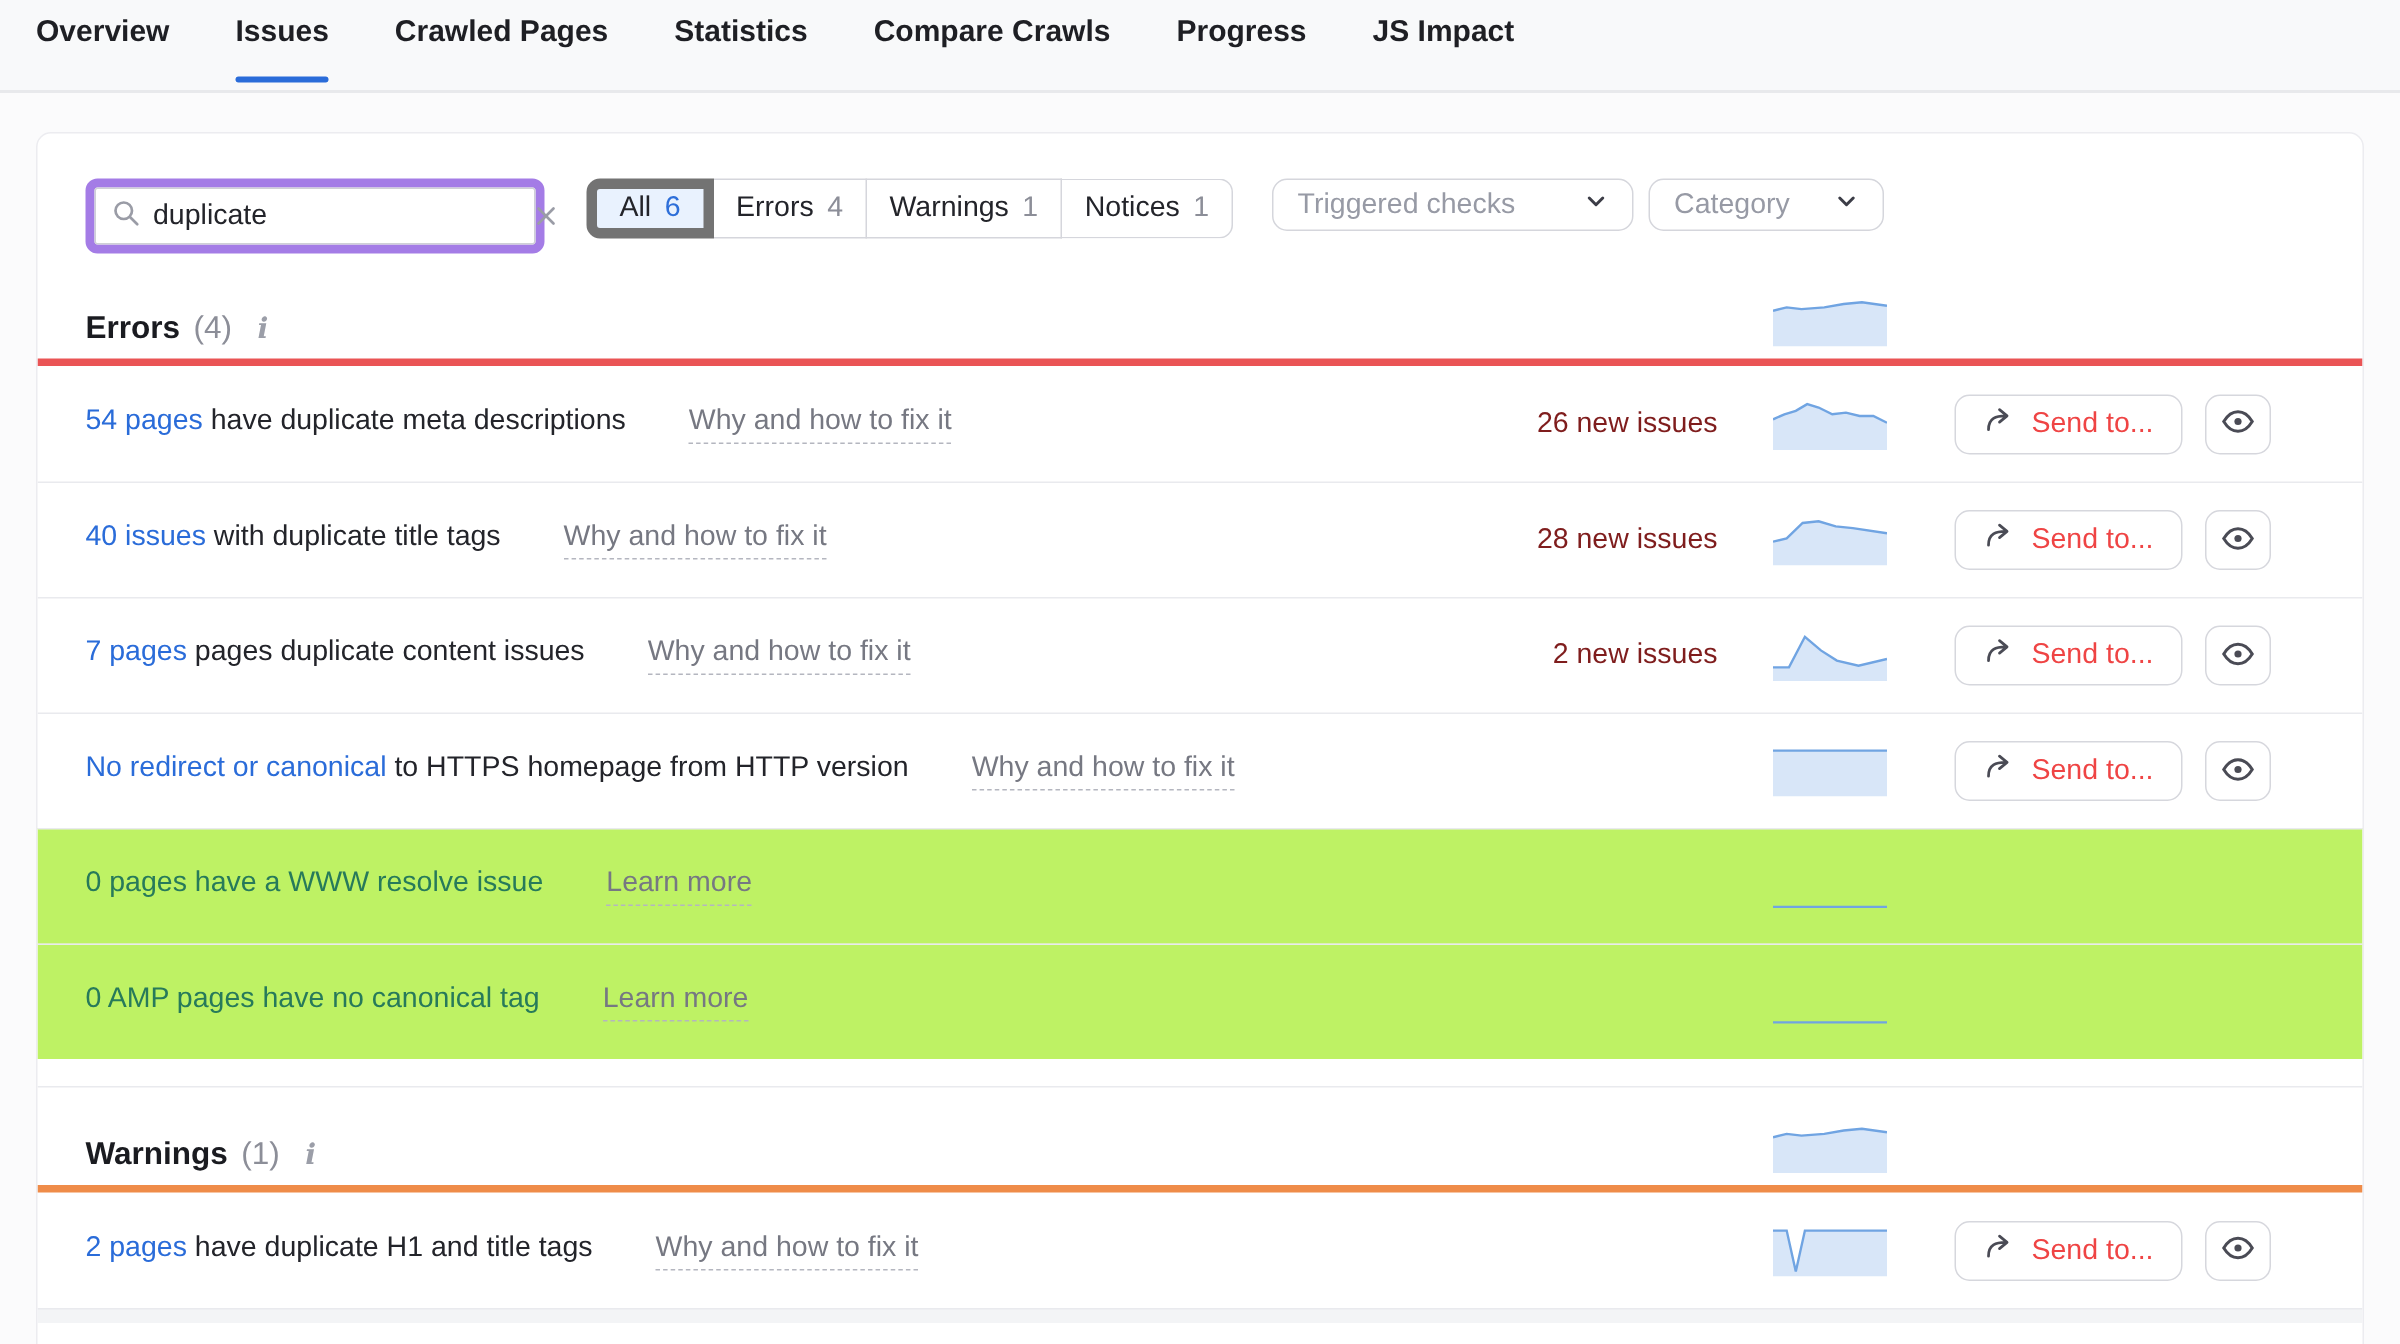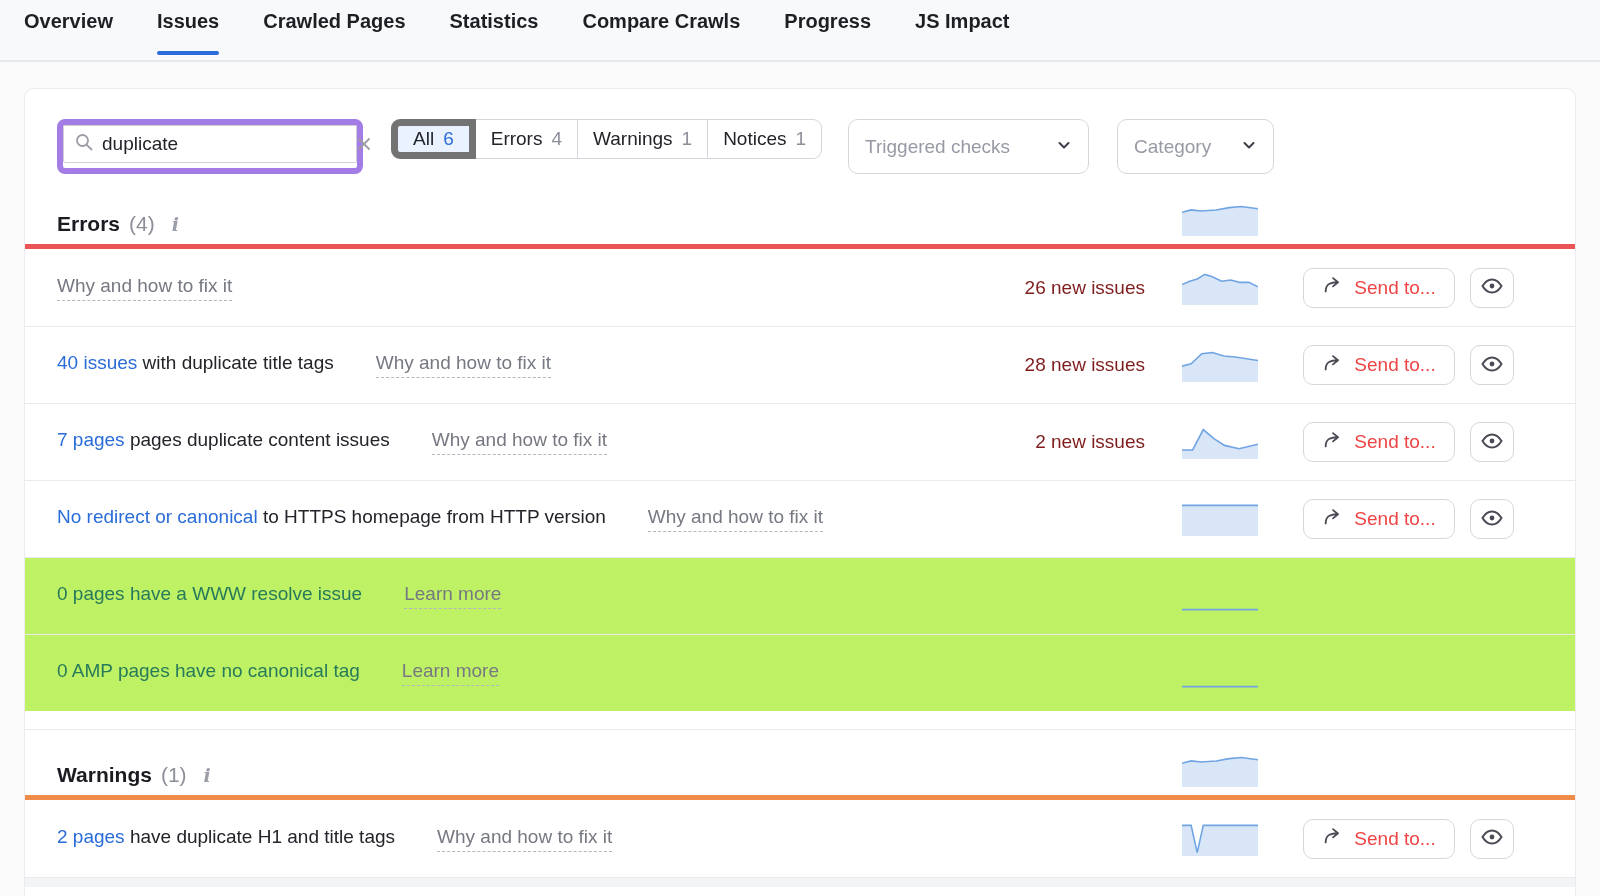--- a/index.html
+++ b/index.html
@@ -31,25 +31,25 @@
   .segmented { display:flex; margin-left:28px; }
   .seg { height:40px; display:flex; align-items:center; gap:9px; padding:0 15px; background:#fff;
          border:1px solid #d5d6dc; border-left-width:0; font-size:19px; color:#23242a; cursor:pointer; }
   .seg:first-child { border-left-width:1px; border-radius:9px 0 0 9px; }
   .seg:last-child { border-radius:0 9px 9px 0; }
   .seg .cnt { color:#8c8e98; }
   .seg.active { background:#e9f2fe; border:7px solid #737373; }
   .seg.active .cnt { color:#2e6fd9; }
   .seg.active + .seg { border-left-width:0; }
 
-  .dropdown { height:55px; border:1px solid #d5d6dc; border-radius:10px; background:#fff;
+  .dropdown { height:35px; border:1px solid #d5d6dc; border-radius:10px; background:#fff;
               display:flex; align-items:center; gap:12px; padding:0 16px; font-size:19px;
               color:#979aa5; cursor:pointer; }
   .dd-triggered { margin-left:26px; width:241px; justify-content:space-between; }
-  .dd-category  { margin-left:28px; width:157px; justify-content:space-between; }
+  .dd-category  { margin-left:10px; width:157px; justify-content:space-between; }
 
   
   .rail { display:grid; grid-template-columns:1fr auto 37px 76px 45px 152px 15px 44px;
           align-items:center; padding-left:32px; padding-right:61px; }
   .row { height:77px; border-top:1px solid #e9eaee; }
   .row.first { border-top:none; }
   .row.gray { background:#bef264; }
 
   .row-left { display:flex; align-items:baseline; gap:42px; min-width:0; }
   .issue-text { font-size:19px; color:#23242a; white-space:nowrap; }
@@ -160,20 +160,21 @@
         <svg viewBox="0 0 100 30" preserveAspectRatio="none">
           <polygon points="0,9 12,7 25,8 45,7 62,5 78,4 100,6 100,30 0,30" fill="#d8e6f8"></polygon>
           <polyline points="0,9 12,7 25,8 45,7 62,5 78,4 100,6" fill="none" stroke="#70a4e2" stroke-width="1.6" vector-effect="non-scaling-stroke"></polyline>
         </svg>
       </div>
   </div>
   <div class="sev-bar" style="background:#ea5455;"></div>
 
   <div class="rail row first">
     <div class="row-left">
+      <span class="issue-text"><span class="lnk">54 pages</span><span> have duplicate meta descriptions</span></span>
       <span class="help-link">Why and how to fix it</span>
     </div>
     <span class="new-issues">26 new issues</span>
     <div class="spark">
         <svg viewBox="0 0 100 30" preserveAspectRatio="none">
           <polygon points="0,12 10,9 20,7 30,3 40,5 52,9 64,8 76,10 88,10 100,14 100,30 0,30" fill="#d8e6f8"></polygon>
           <polyline points="0,12 10,9 20,7 30,3 40,5 52,9 64,8 76,10 88,10 100,14" fill="none" stroke="#70a4e2" stroke-width="1.6" vector-effect="non-scaling-stroke"></polyline>
         </svg>
       </div>
     <button class="send-btn">

